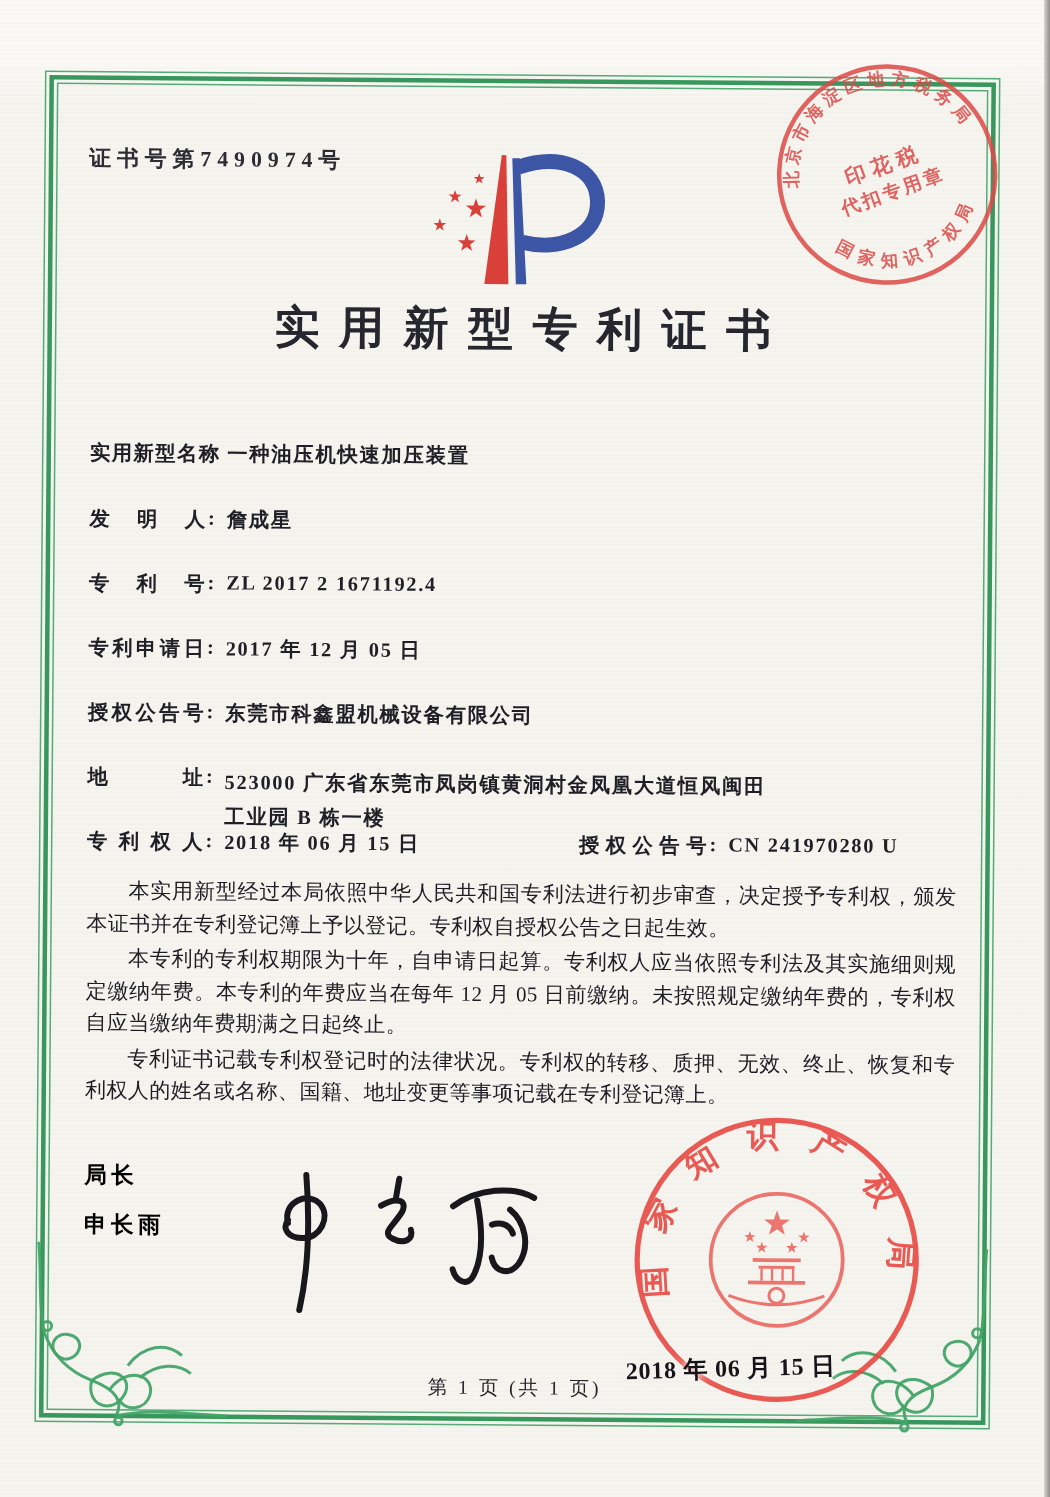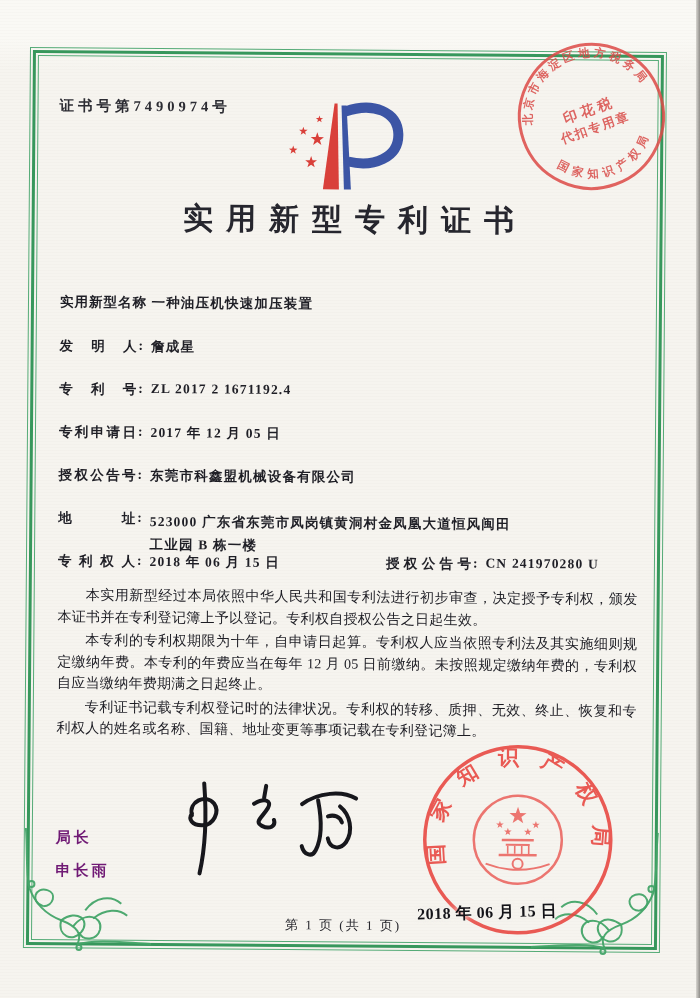--- a/index.html
+++ b/index.html
@@ -52,23 +52,23 @@
   .colon{display:inline-block;margin:0 8px 0 1px;vertical-align:top;}
   .val{display:inline-block;letter-spacing:1.2px;vertical-align:top;}
   .val.wrap{width:430px;white-space:pre-line;line-height:23px;}
   .grant-no{position:absolute;left:328px;top:0;white-space:nowrap;}
 
   .paras{position:absolute;left:62px;top:584px;width:580px;
     font-size:14px;line-height:21.5px;letter-spacing:.3px;color:#1d1d24;
     text-align:justify;}
   .paras p{margin:0 0 2px 0;text-indent:2em;}
 
-  .signer{position:absolute;left:62px;top:820px;
-    font-family:Liberation Sans, sans-serif;
-    font-size:15px;font-weight:700;letter-spacing:3px;line-height:33px;color:#701a75;}
+  .signer{position:absolute;left:62px;top:768px;
+    font-family:Liberation Serif, serif;
+    font-size:15px;font-weight:700;letter-spacing:3px;line-height:33px;color:#000000;}
 
   .signature{position:absolute;left:168px;top:776px;}
   .signature path{stroke:#17171c;stroke-width:4;fill:none;
     stroke-linecap:round;stroke-linejoin:round;}
 
   .seal{position:absolute;left:418px;top:730px;opacity:.88;}
   .seal text{fill:#e8453f;font-family:"Liberation Serif",serif;}
   .seal-date{position:absolute;left:424px;top:899px;
     font-size:16px;font-weight:600;letter-spacing:.5px;color:#141419;
     transform:rotate(-2deg);

